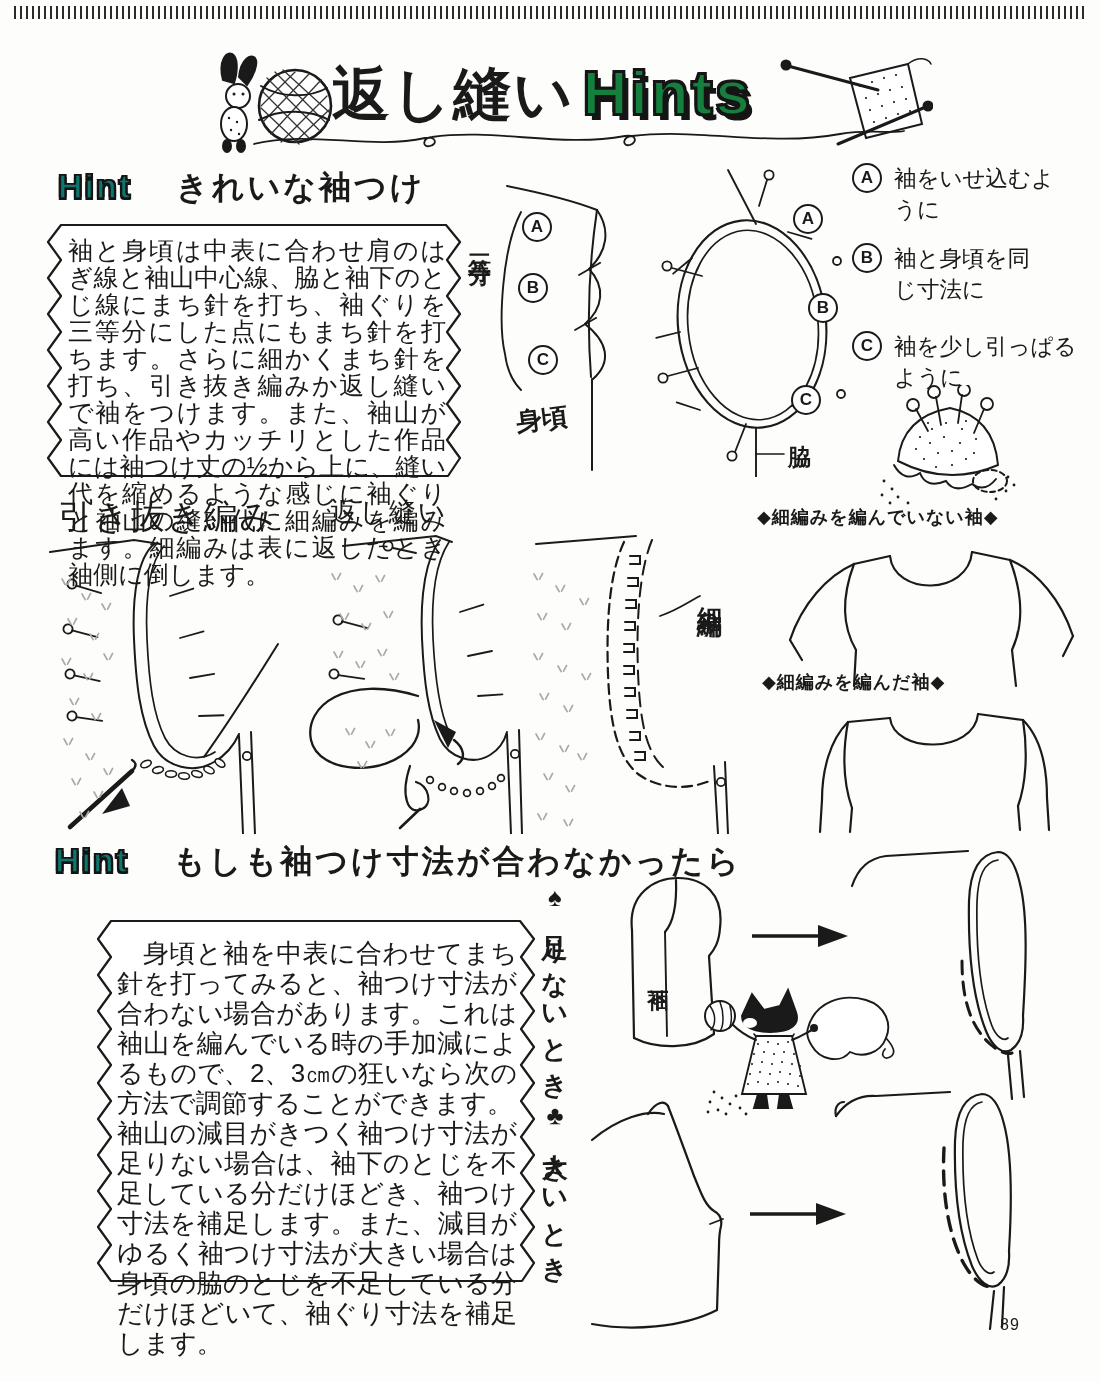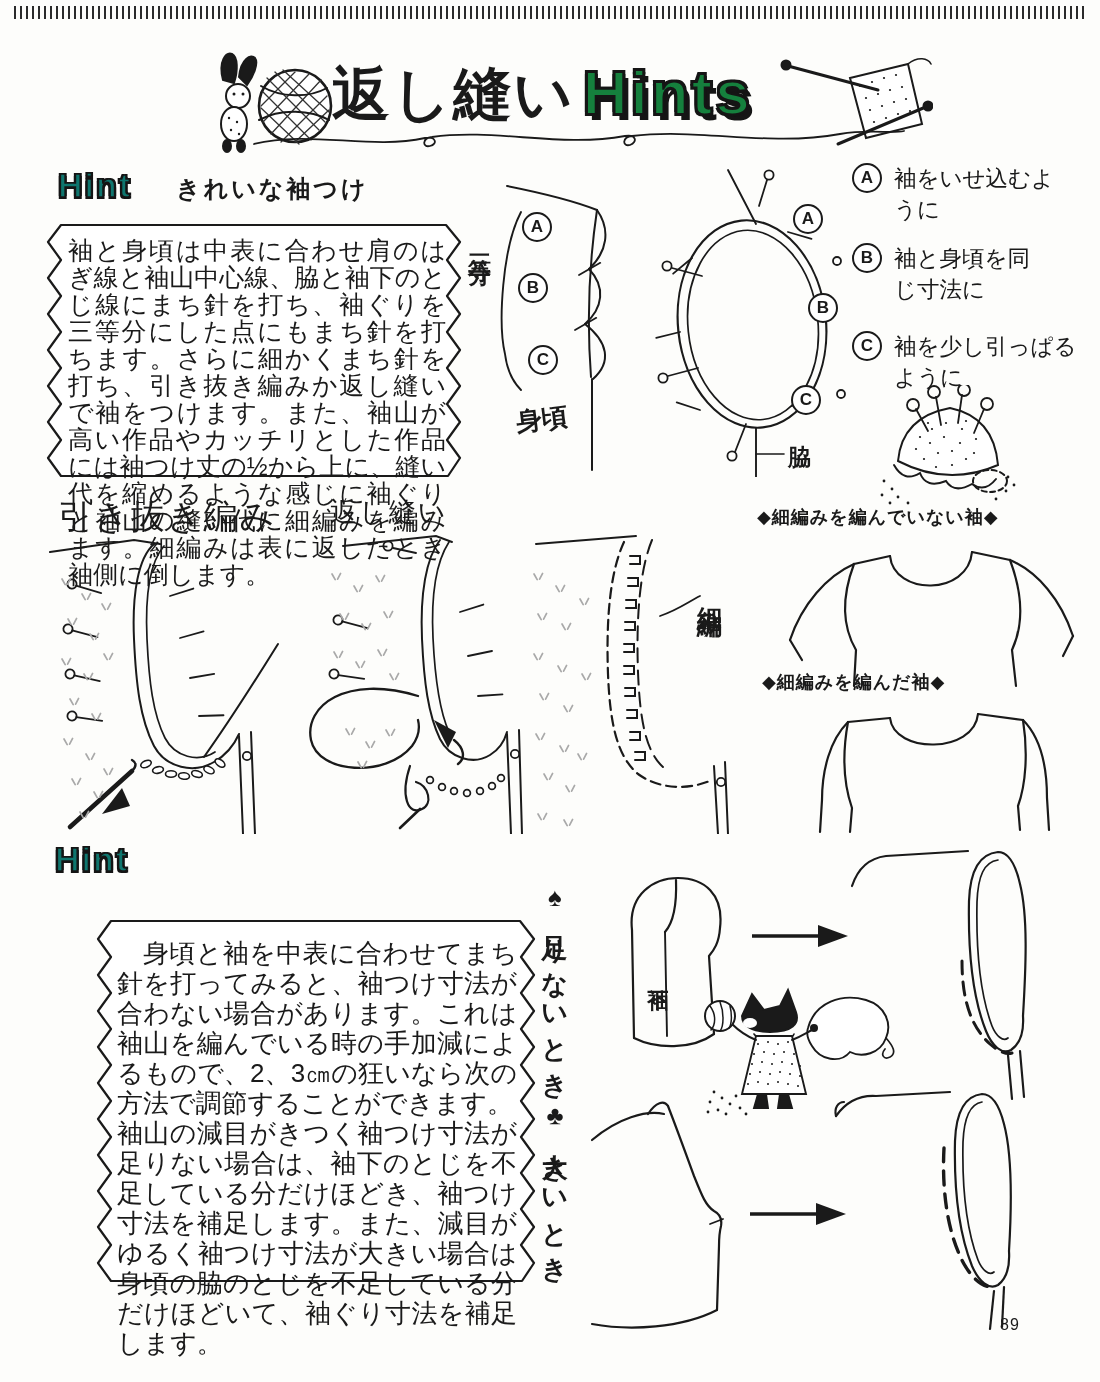--- a/index.html
+++ b/index.html
@@ -14,21 +14,21 @@
       font-size:17px;font-weight:700;background:#fff;flex:0 0 auto;}
   .bubble{color:#0f766e;font-weight:800;letter-spacing:2px;
       -webkit-text-stroke:1.7px #151515;
       text-shadow:-1.5px -1.5px 0 #151515,1.5px -1.5px 0 #151515,-1.5px 1.5px 0 #151515,1.5px 1.5px 0 #151515;}
   .bubble-big{color:#15803d;font-weight:800;letter-spacing:3px;
       -webkit-text-stroke:2.2px #151515;
       text-shadow:-2px -2px 0 #151515,2px -2px 0 #151515,-2px 2px 0 #151515,2px 2px 0 #151515,5px 6px 0 #151515;}
   .jp-body{font-size:25px;line-height:27px;text-align:justify;}
   .jp-body2{font-size:26px;line-height:30px;text-align:justify;}
   .indent{text-indent:1em;}
-  .heading-jp{font-weight:800;font-size:24px;letter-spacing:3px;}
+  .heading-jp{font-weight:800;font-size:32px;letter-spacing:3px;}
   .note-row{display:flex;align-items:flex-start;gap:12px;}
   .note-text{font-size:22.5px;line-height:31px;font-weight:400;}
   .cap{font-size:18px;font-weight:700;letter-spacing:1px;}
   svg{display:block;}
 </style>
 </head>
 <body>
 
 <div class="page">
 
@@ -416,20 +416,21 @@
         <path d="M200 14 L245 20"></path>
       <path d="M70 22 C 52 40 44 70 44 100 L42 132"></path>
       <path d="M70 22 C 64 55 66 85 74 108 L72 132"></path>
       <path d="M245 20 C 263 38 269 68 269 98 L271 130"></path>
       <path d="M245 20 C 250 52 248 84 240 106 L242 130"></path>
     </g>
   </svg>
 
   <div class="abs" style="left:55px;top:840px;display:flex;align-items:baseline">
     <span class="bubble" style="font-size:34px">Hint</span>
+    <span class="heading-jp" style="margin-left:44px">もしも袖つけ寸法が合わなかったら</span>
   </div>
 
   <svg class="abs" style="left:95px;top:918px" width="442" height="368" viewBox="0 0 442 368">
     <path d="M16 3 L425 3 L439 21 L426 39 L439 57 L426 75 L439 93 L426 111 L439 129 L426 147 L439 165 L426 183 L439 201 L426 219 L439 237 L426 255 L439 273 L426 291 L439 309 L426 327 L439 345 L427 363 L16 363 L3 345 L16 327 L3 309 L16 291 L3 273 L16 255 L3 237 L16 219 L3 201 L16 183 L3 165 L16 147 L3 129 L16 111 L3 93 L16 75 L3 57 L16 39 L3 21 Z" fill="#fff" stroke="#1a1a1a" stroke-width="2.2" stroke-linejoin="round"></path>
   </svg>
   <div class="abs" style="left:117px;top:938px;width:400px">
     <div class="jp-body2 indent">身頃と袖を中表に合わせてまち針を打ってみると、袖つけ寸法が合わない場合があります。これは袖山を編んでいる時の手加減によるもので、2、3㎝の狂いなら次の方法で調節することができます。</div>
     <div class="jp-body2">袖山の減目がきつく袖つけ寸法が足りない場合は、袖下のとじを不足している分だけほどき、袖つけ寸法を補足します。また、減目がゆるく袖つけ寸法が大きい場合は身頃の脇のとじを不足している分だけほどいて、袖ぐり寸法を補足します。</div>
   </div>
 

